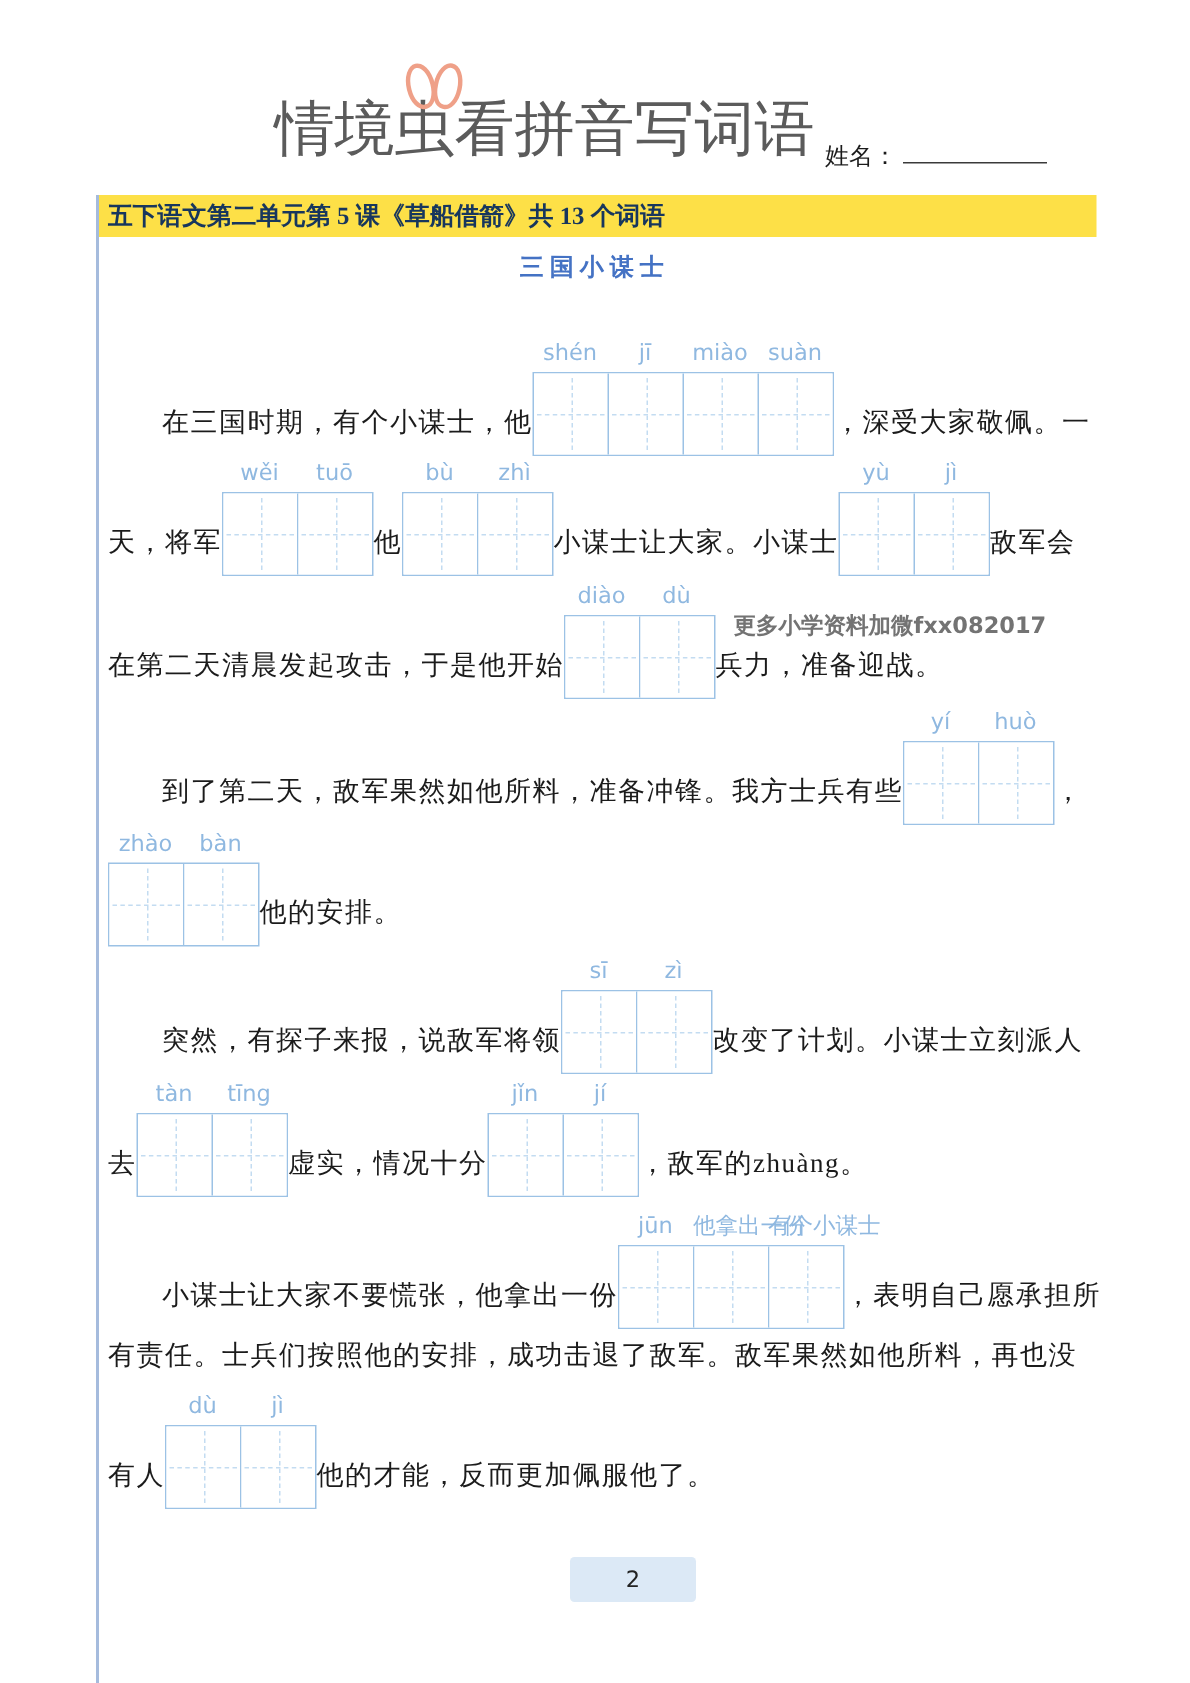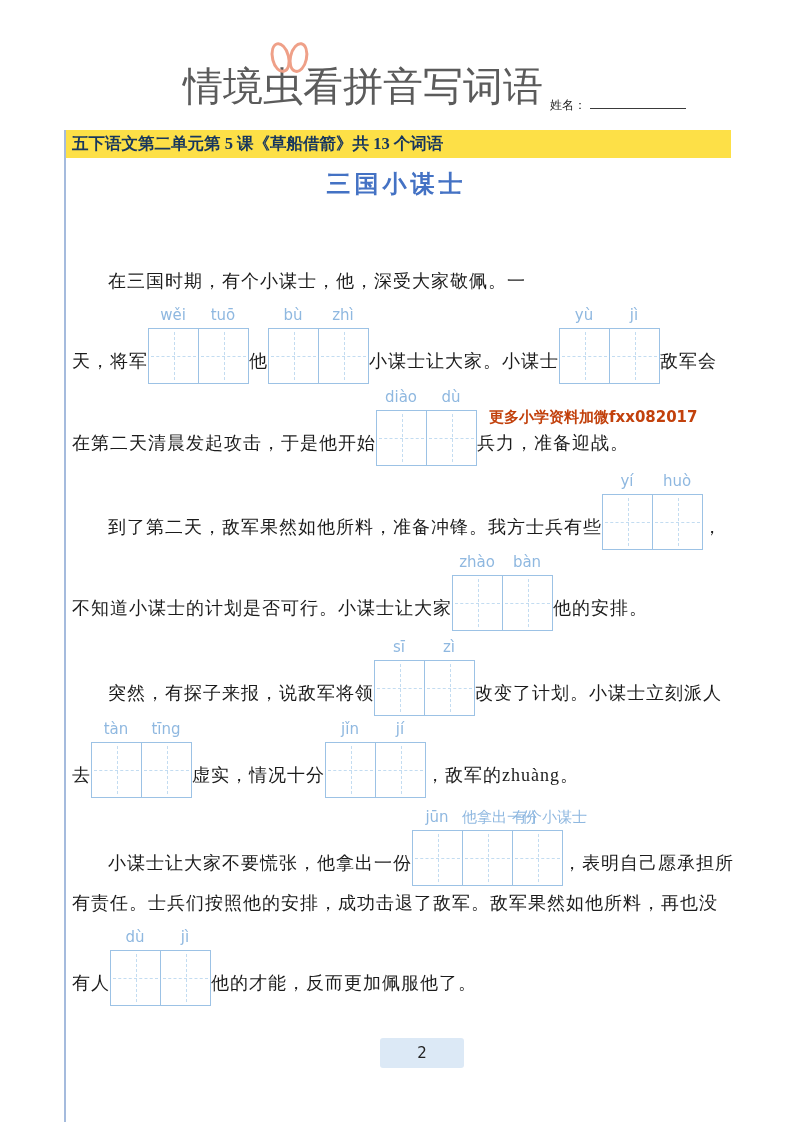--- a/index.html
+++ b/index.html
@@ -6,47 +6,47 @@
   .page{position:relative;width:793px;height:1122px;background:#fff;overflow:hidden;
         font-family:"Liberation Serif",serif;}
   
   .logo{position:absolute;top:56px;left:183px;height:60px;white-space:nowrap;
         font-family:"DejaVu Sans",sans-serif;font-weight:400;font-size:40px;
         color:#5b5b5b;letter-spacing:0px;line-height:60px;}
   .antenna{position:absolute;width:13px;height:25px;border:3px solid #efa088;
         border-radius:50% 50% 48% 48%;top:-14px;background:transparent;}
   .antenna.a1{left:88px;transform:rotate(-14deg);}
   .antenna.a2{left:106px;transform:rotate(12deg);}
-  .name-field{position:absolute;top:90px;left:550px;font-size:12px;color:#1b1b1b;
+  .name-field{position:absolute;top:90px;left:550px;font-size:16px;color:#1b1b1b;
         font-family:"Liberation Serif",serif;}
   .name-underline{display:inline-block;width:96px;border-bottom:1.5px solid #3a3a3a;
         height:18px;margin-left:4px;}
   
   .banner{position:absolute;left:65px;top:130px;width:666px;height:28px;
         background:#fde047;color:#17365d;font-weight:bold;font-size:16.5px;
         line-height:28px;padding-left:7px;box-sizing:border-box;white-space:nowrap;}
   .left-rule{position:absolute;left:64px;top:130px;width:1.5px;height:992px;background:#a5bbdd;}
   
   .doc-title{position:absolute;top:168px;left:0;width:793px;text-align:center;
-        font-size:24px;font-weight:bold;color:#4472c4;letter-spacing:4px;}
+        font-size:16px;font-weight:bold;color:#4472c4;letter-spacing:4px;}
   
   .t-row{position:absolute;display:flex;align-items:flex-end;height:80px;white-space:nowrap;}
   .btext{font-size:18px;letter-spacing:1px;color:#1b1b1b;padding-bottom:12px;line-height:22px;}
   .ggrid{display:flex;flex-direction:column;}
   .prow{display:flex;height:24px;}
   .psyl{width:50px;text-align:center;font-family:"DejaVu Sans",sans-serif;
         font-size:15px;color:#8fb8e0;line-height:22px;}
   .brow{display:flex;border:1px solid #9cc2e5;}
   .gbox{width:49px;height:54px;border-right:1px solid #9cc2e5;position:relative;background:#fff;}
   .gbox:last-child{border-right:none;}
   .gbox::before{content:"";position:absolute;left:50%;top:3px;bottom:3px;border-left:1px dashed #c3dcf1;}
   .gbox::after{content:"";position:absolute;top:50%;left:2px;right:2px;border-top:1px dashed #c3dcf1;}
   
   .watermark{position:absolute;left:489px;top:408px;font-family:"DejaVu Sans",sans-serif;
-        font-size:15px;font-weight:600;color:#c2410c;}
+        font-size:15px;font-weight:600;color:#737373;}
   
   .page-badge{position:absolute;left:380px;top:1038px;width:84px;height:30px;
         background:#dce9f6;border-radius:3px;text-align:center;line-height:30px;
         font-family:"DejaVu Sans",sans-serif;font-size:15px;color:#222;}
 </style>
 </head>
 <body>
 
 <div class="page">
 
@@ -64,20 +64,34 @@
     <span>五下语文第二单元第 5 课《草船借箭》共 13 个词语</span>
   </div>
 
   <div class="left-rule"></div>
 
   <div class="doc-title">三国小谋士</div>
 
   <div id="content">
       <div class="t-row" style="top: 224px; left: 108px;">
         <span class="btext">在三国时期，有个小谋士，他</span>
+        <div class="ggrid">
+          <div class="prow">
+            <span class="psyl">shén</span>
+            <span class="psyl">jī</span>
+            <span class="psyl">miào</span>
+            <span class="psyl">suàn</span>
+          </div>
+          <div class="brow">
+            <div class="gbox"></div>
+            <div class="gbox"></div>
+            <div class="gbox"></div>
+            <div class="gbox"></div>
+          </div>
+        </div>
         <span class="btext">，深受大家敬佩。一</span>
       </div>
       <div class="t-row" style="top: 304px; left: 72px;">
         <span class="btext">天，将军</span>
         <div class="ggrid">
           <div class="prow">
             <span class="psyl">wěi</span>
             <span class="psyl">tuō</span>
           </div>
           <div class="brow">
@@ -131,21 +145,20 @@
             <span class="psyl">huò</span>
           </div>
           <div class="brow">
             <div class="gbox"></div>
             <div class="gbox"></div>
           </div>
         </div>
         <span class="btext">，</span>
       </div>
       <div class="t-row" style="top: 551px; left: 72px;">
-        <span class="btext">不知道小谋士的计划是否可行。小谋士让大家</span>
         <div class="ggrid">
           <div class="prow">
             <span class="psyl">zhào</span>
             <span class="psyl">bàn</span>
           </div>
           <div class="brow">
             <div class="gbox"></div>
             <div class="gbox"></div>
           </div>
         </div>

